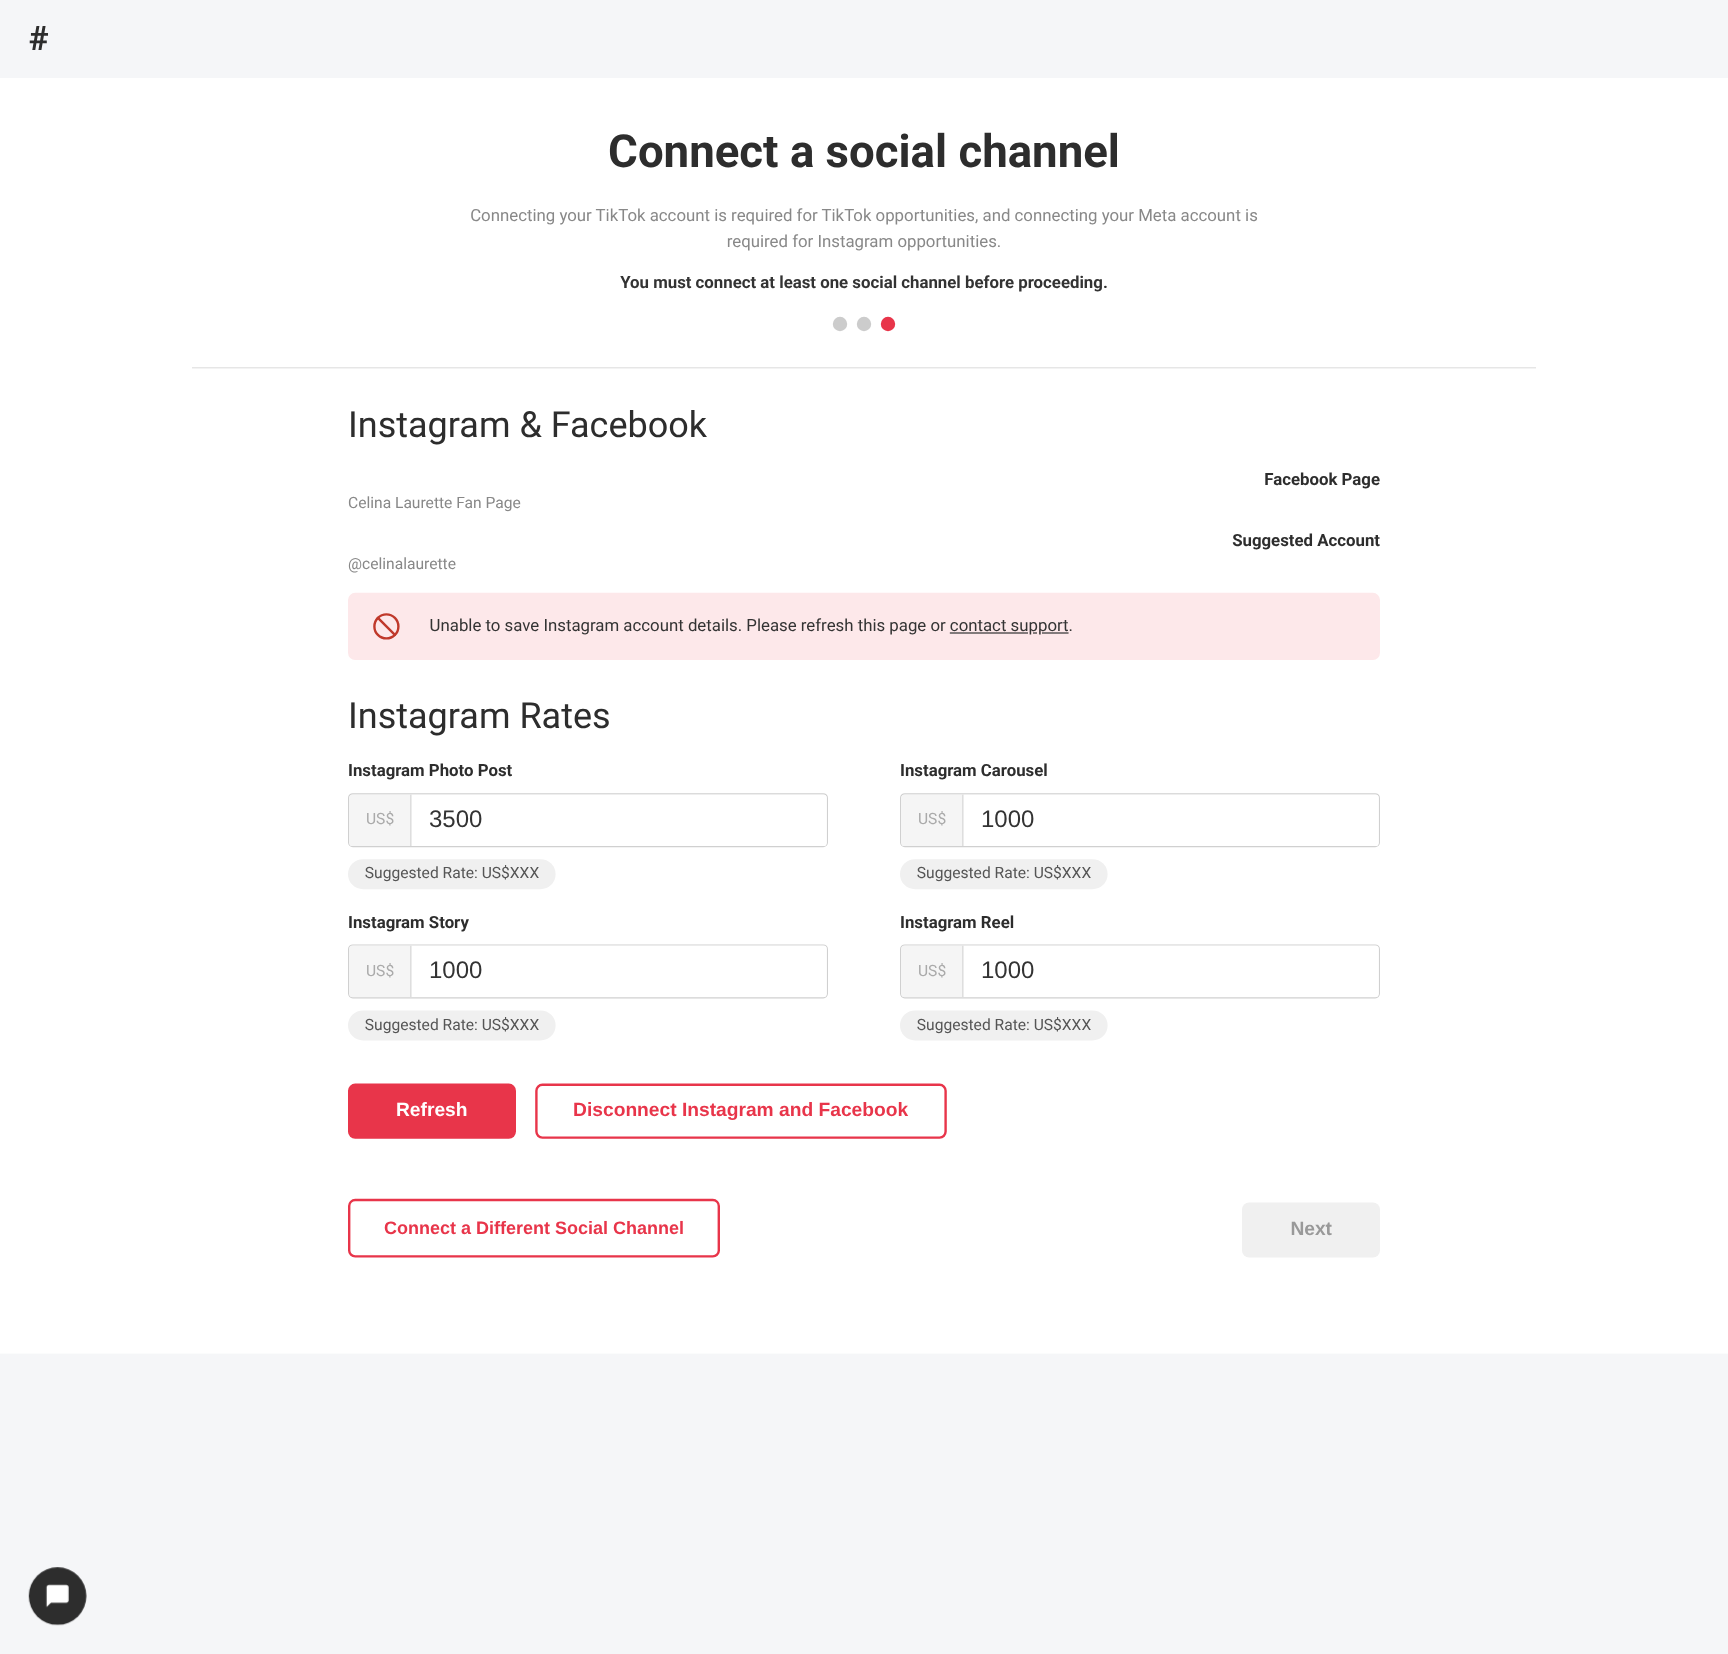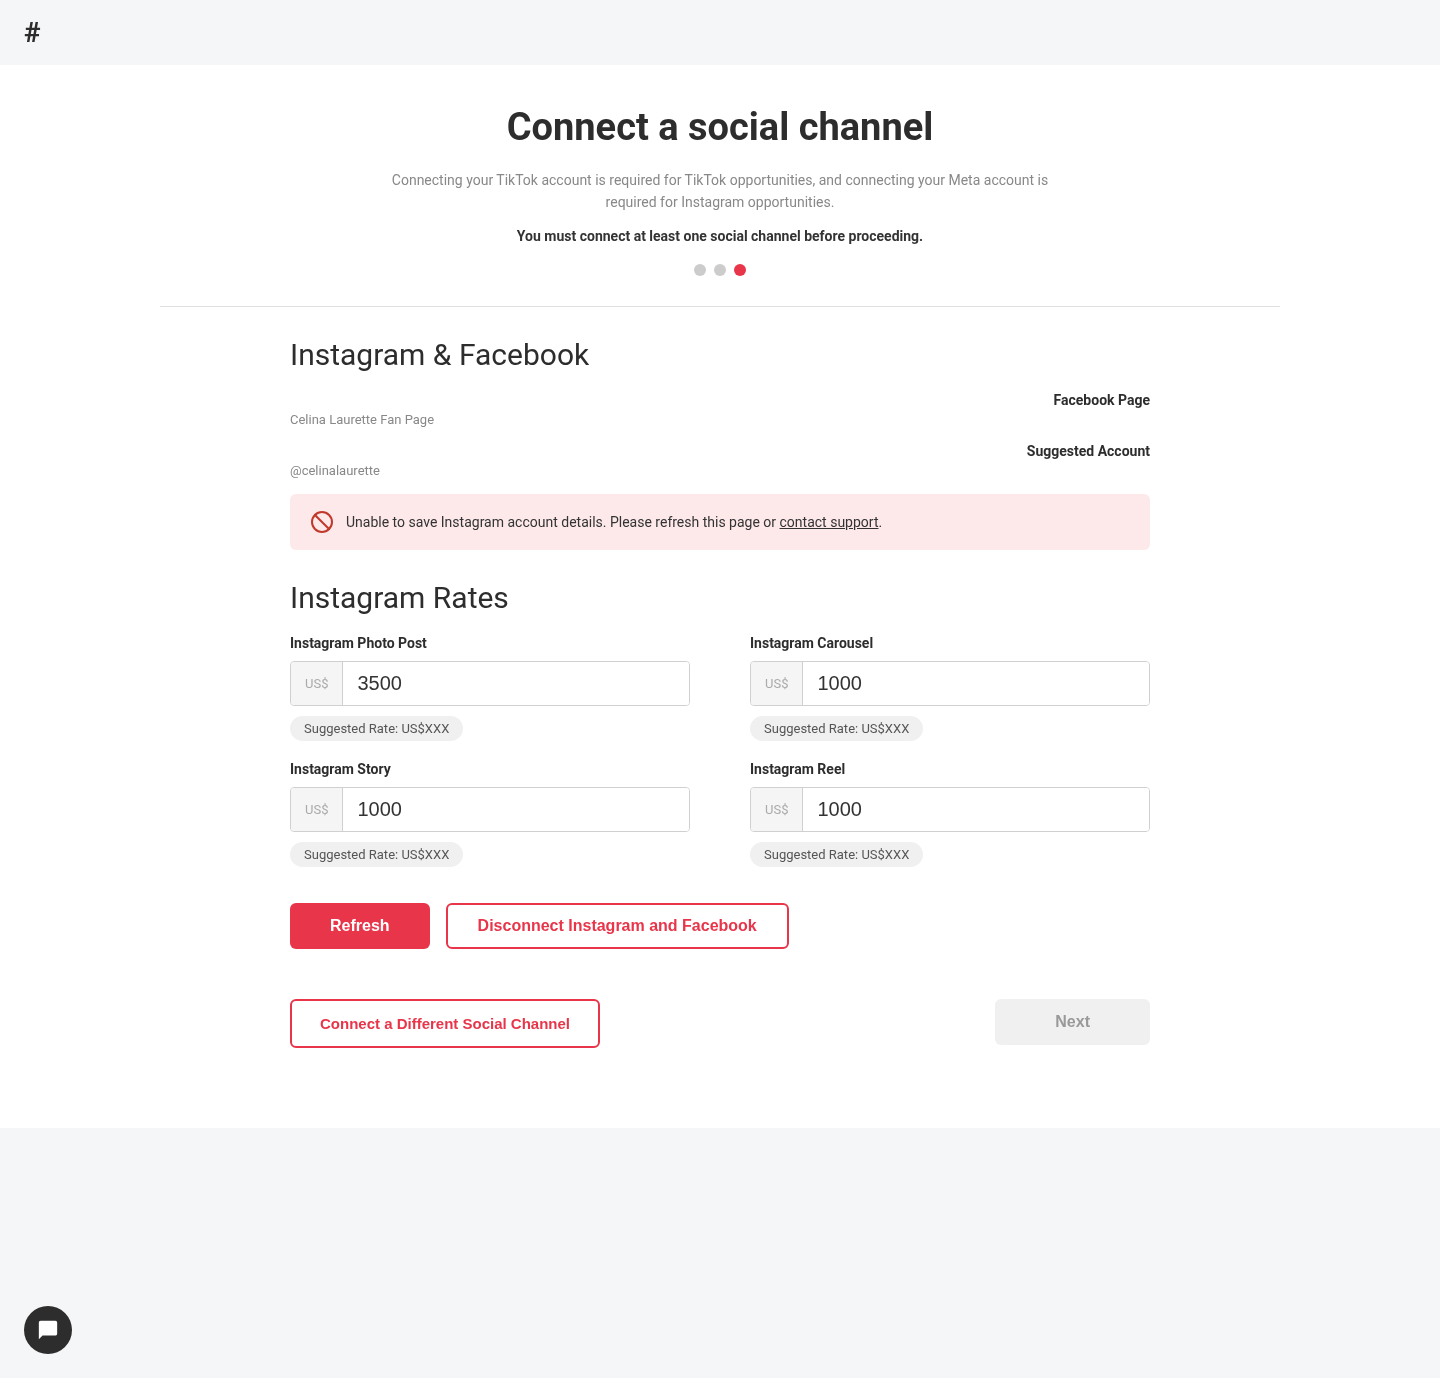--- a/index.html
+++ b/index.html
@@ -120,21 +120,21 @@
       margin-bottom: 16px;
     }
 
     
     .error-banner {
       background-color: #fde8ea;
       border-radius: 6px;
       padding: 16px 20px;
       display: flex;
       align-items: center;
-      gap: 12px;
+      gap: 24px;
       margin-top: 10px;
       margin-bottom: 30px;
     }
 
     .error-icon {
       width: 24px;
       height: 24px;
       flex-shrink: 0;
     }
 
@@ -248,40 +248,40 @@
       cursor: pointer;
     }
 
     
     .bottom-nav {
       max-width: 900px;
       margin: 50px auto 0 auto;
       padding: 0 20px;
       display: flex;
       justify-content: space-between;
-      align-items: flex-start;
+      align-items: flex-end;
     }
 
     .btn-connect-different {
       background-color: transparent;
       color: #e8354a;
       border: 2px solid #e8354a;
       border-radius: 6px;
       padding: 14px 28px;
       font-size: 15px;
       font-weight: 600;
       cursor: pointer;
     }
 
     .btn-next {
       background-color: #f0f0f0;
       color: #999;
       border: none;
       border-radius: 6px;
-      padding: 14px 60px;
+      padding: 14px 40px;
       font-size: 16px;
       font-weight: 600;
       cursor: not-allowed;
     }
 
     
     .chat-bubble {
       position: fixed;
       bottom: 24px;
       left: 24px;

